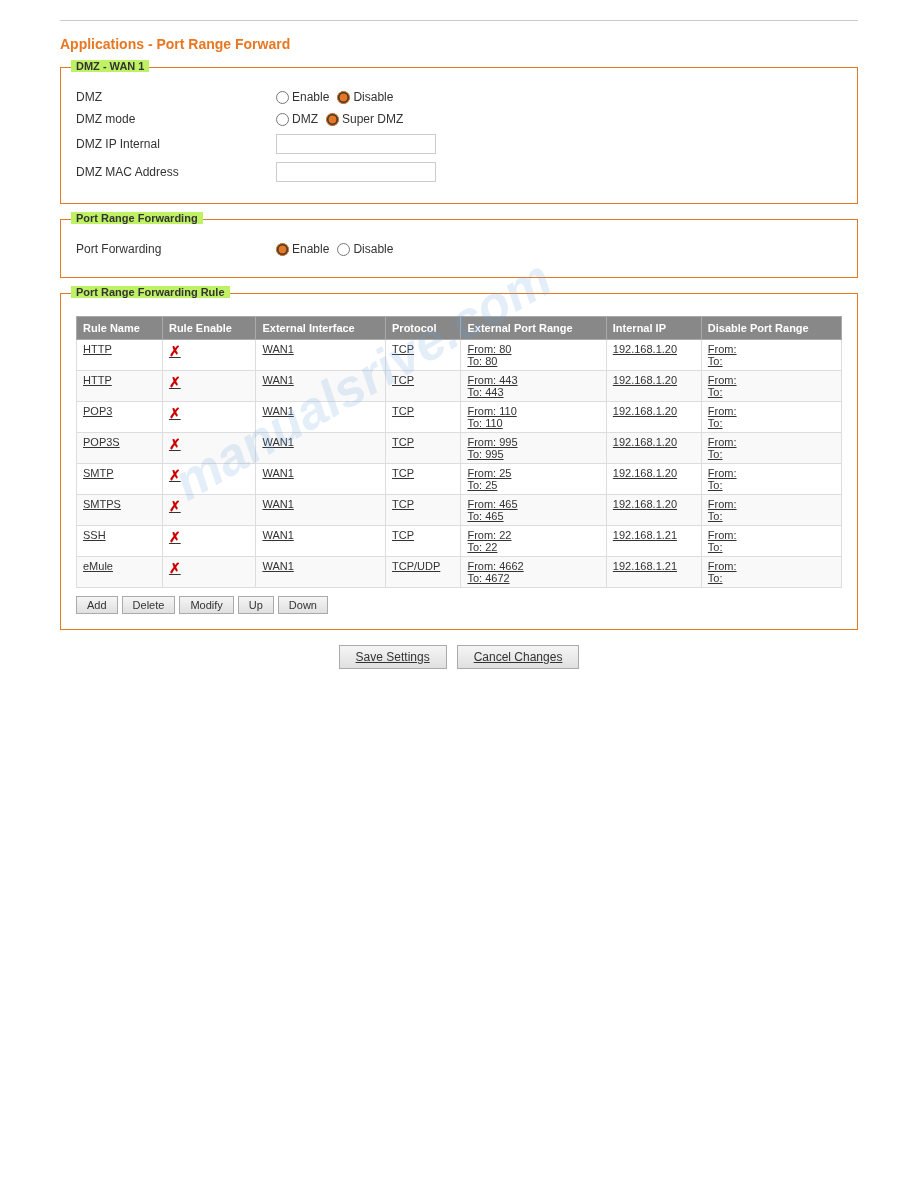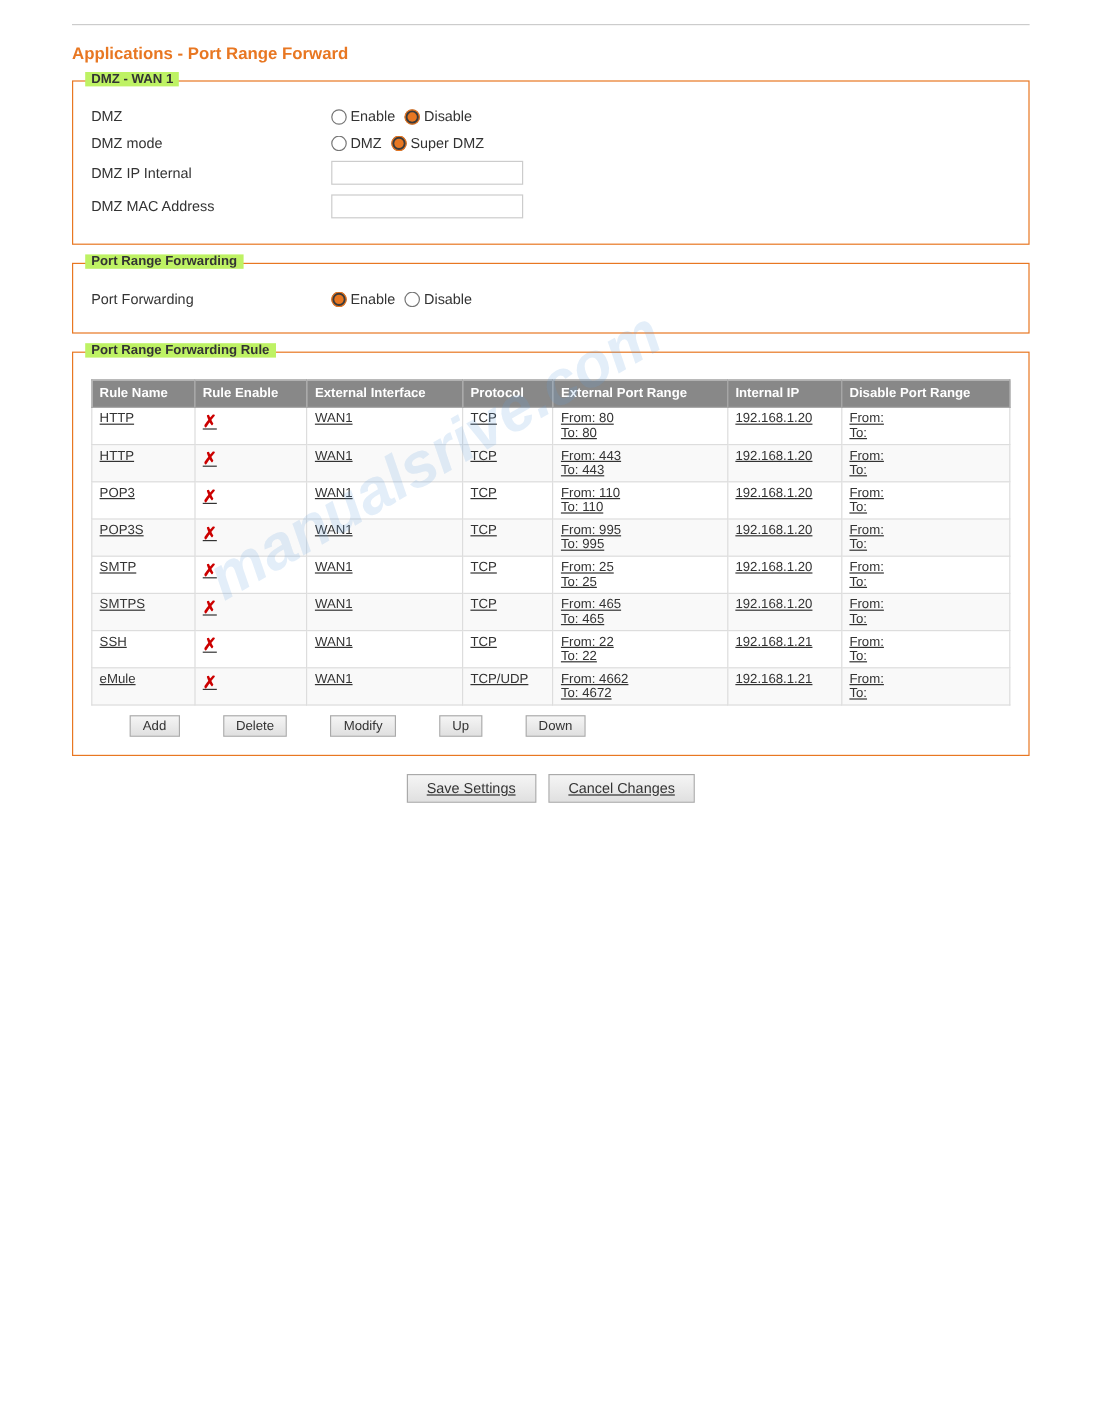--- a/index.html
+++ b/index.html
@@ -111,21 +111,20 @@
       display: flex;
       gap: 4px;
     }
     .btn-small {
       border: 1px solid #aaa;
       background: linear-gradient(to bottom, #f5f5f5, #e0e0e0);
       font-size: 11px;
       padding: 2px 10px;
       cursor: pointer;
       color: #333;
-      margin-left: 32px;
     }
     .bottom-buttons {
       display: flex;
       justify-content: center;
       gap: 10px;
       margin-top: 10px;
     }
     .btn-action {
       border: 1px solid #aaa;
       background: linear-gradient(to bottom, #f5f5f5, #e0e0e0);

